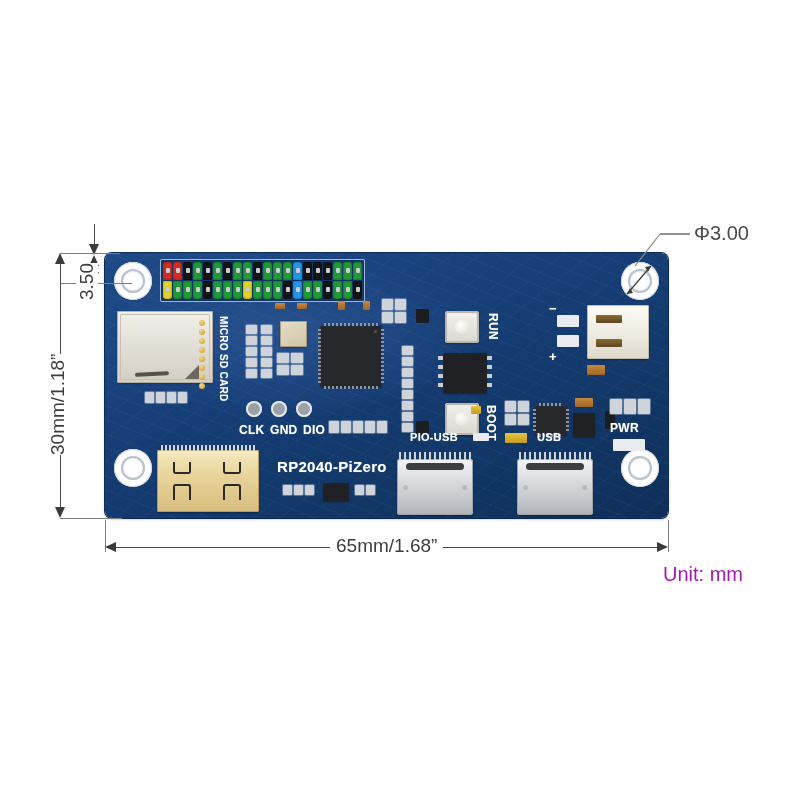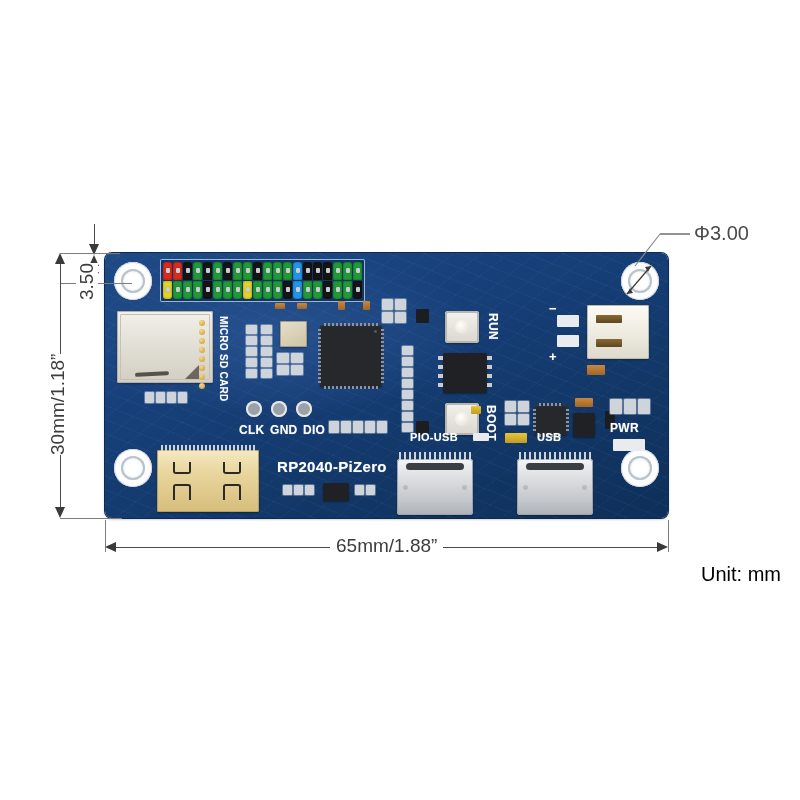--- a/index.html
+++ b/index.html
@@ -147,21 +147,21 @@
   .padgrp i{display:block;background:#cfd4da;border-radius:1px;box-shadow:0 0 0 1px rgba(255,255,255,.3);}
   .via{position:absolute;border-radius:50%;background:#9aa1a9;box-shadow:inset 0 0 0 2px #e6e9ec;}
   .sot{position:absolute;background:#1b1d20;border-radius:1px;}
   .sot:before,.sot:after{content:"";position:absolute;background:#bcc1c6;}
 
   
   .silk{position:absolute;color:#ffffff;font-weight:bold;letter-spacing:.3px;
     text-shadow:0 0 1px rgba(255,255,255,.4);white-space:nowrap;}
   .silk.vert{transform-origin:left top;}
 
-  .unit-label{position:absolute;color:#000000;white-space:nowrap;margin-left:38px;}
+  .unit-label{position:absolute;color:#a21caf;white-space:nowrap;}
   .dia-label{position:absolute;color:#4a4a4a;white-space:nowrap;}
 </style>
 </head>
 <body>
 
 <div id="stage">
 
   <div id="board">
 
     <div class="mount-hole" style="left:9px;top:9px;"></div>
@@ -449,21 +449,21 @@
   <div class="arrow arr-up" style="left:55px;top:253px;"></div>
   <div class="arrow arr-down" style="left:55px;top:507px;"></div>
   <div class="ext-line ext-h" style="left:60px;top:518px;width:62px;"></div>
   <div class="dim-text vert" style="left:47px;top:455px;font-size:19px;transform:rotate(-90deg);">30mm/1.18”</div>
 
   <div class="ext-line ext-v" style="left:105px;top:520px;height:32px;"></div>
   <div class="ext-line ext-v" style="left:668px;top:520px;height:32px;"></div>
   <div class="dim-line dim-h" style="left:111px;top:547px;width:551px;"></div>
   <div class="arrow arr-left" style="left:105px;top:542px;"></div>
   <div class="arrow arr-right" style="left:657px;top:542px;"></div>
-  <div class="dim-text" style="left:330px;top:535px;font-size:19px;padding:0 6px;">65mm/1.88”</div>
+  <div class="dim-text" style="left:330px;top:535px;font-size:19px;padding:0 6px;">65mm/1.68”</div>
 
   <svg style="position:absolute;left:620px;top:226px;width:80px;height:56px;overflow:visible;">
     <line x1="70" y1="8" x2="40" y2="8" stroke="#4a4a4a" stroke-width="1.2"></line>
     <line x1="40" y1="8" x2="15" y2="40" stroke="#8a8a8a" stroke-width="1.2"></line>
   </svg>
   <svg style="position:absolute;left:617px;top:260px;width:50px;height:48px;overflow:visible;">
     <line x1="34" y1="6" x2="10" y2="34" stroke="#3a3a3a" stroke-width="1.2"></line>
     <polygon points="34,6 28,7 31,12" fill="#3a3a3a"></polygon>
     <polygon points="10,34 16,33 13,28" fill="#3a3a3a"></polygon>
   </svg>

